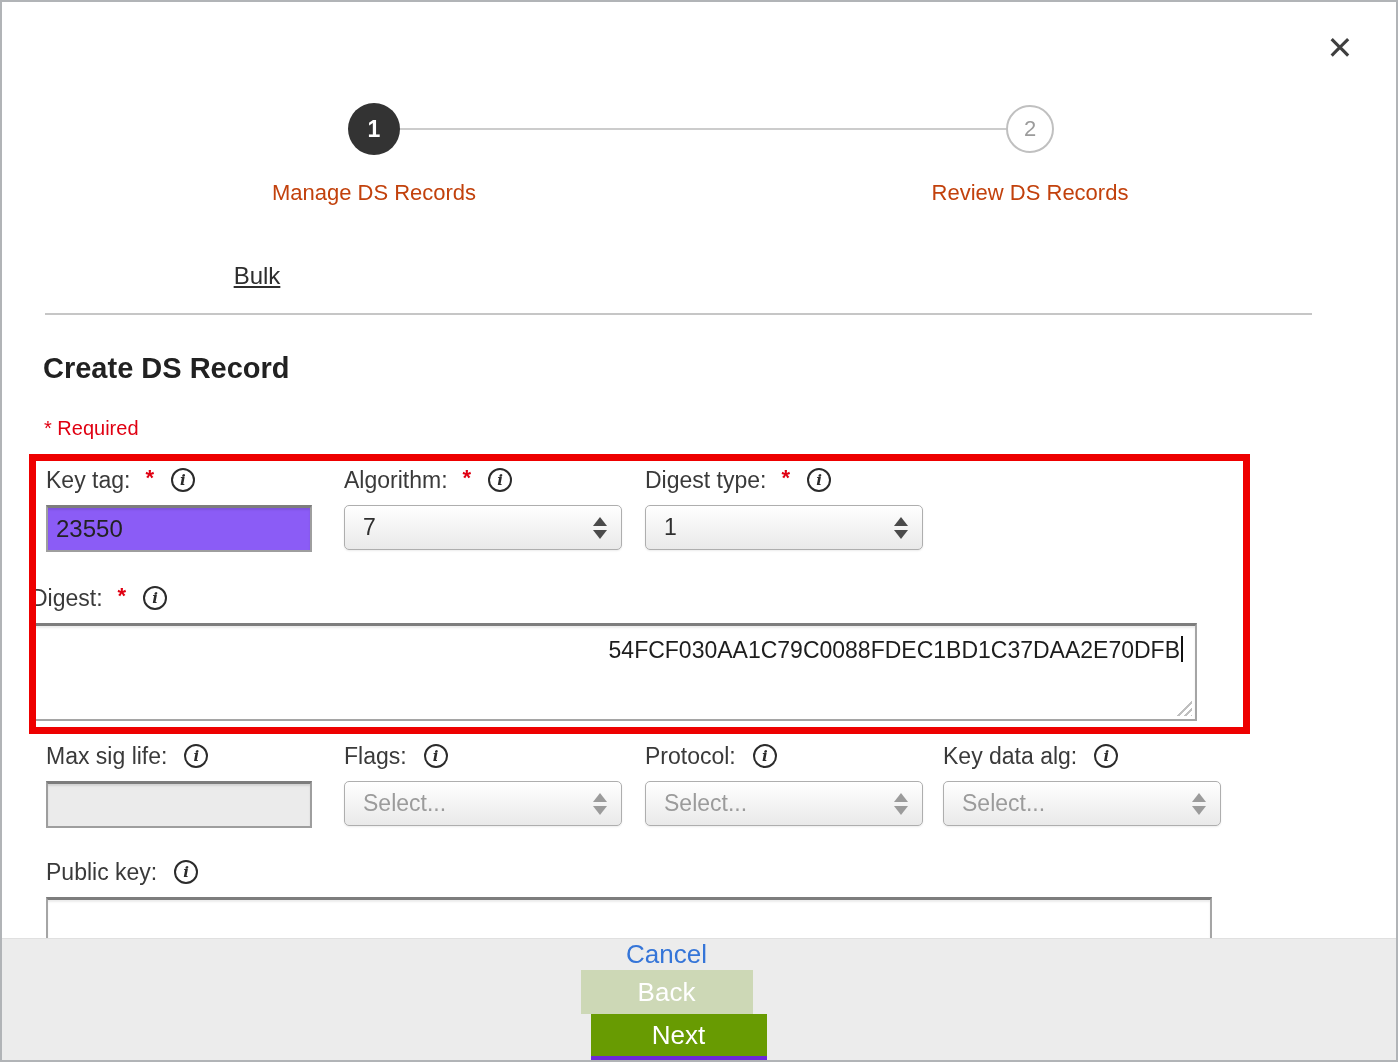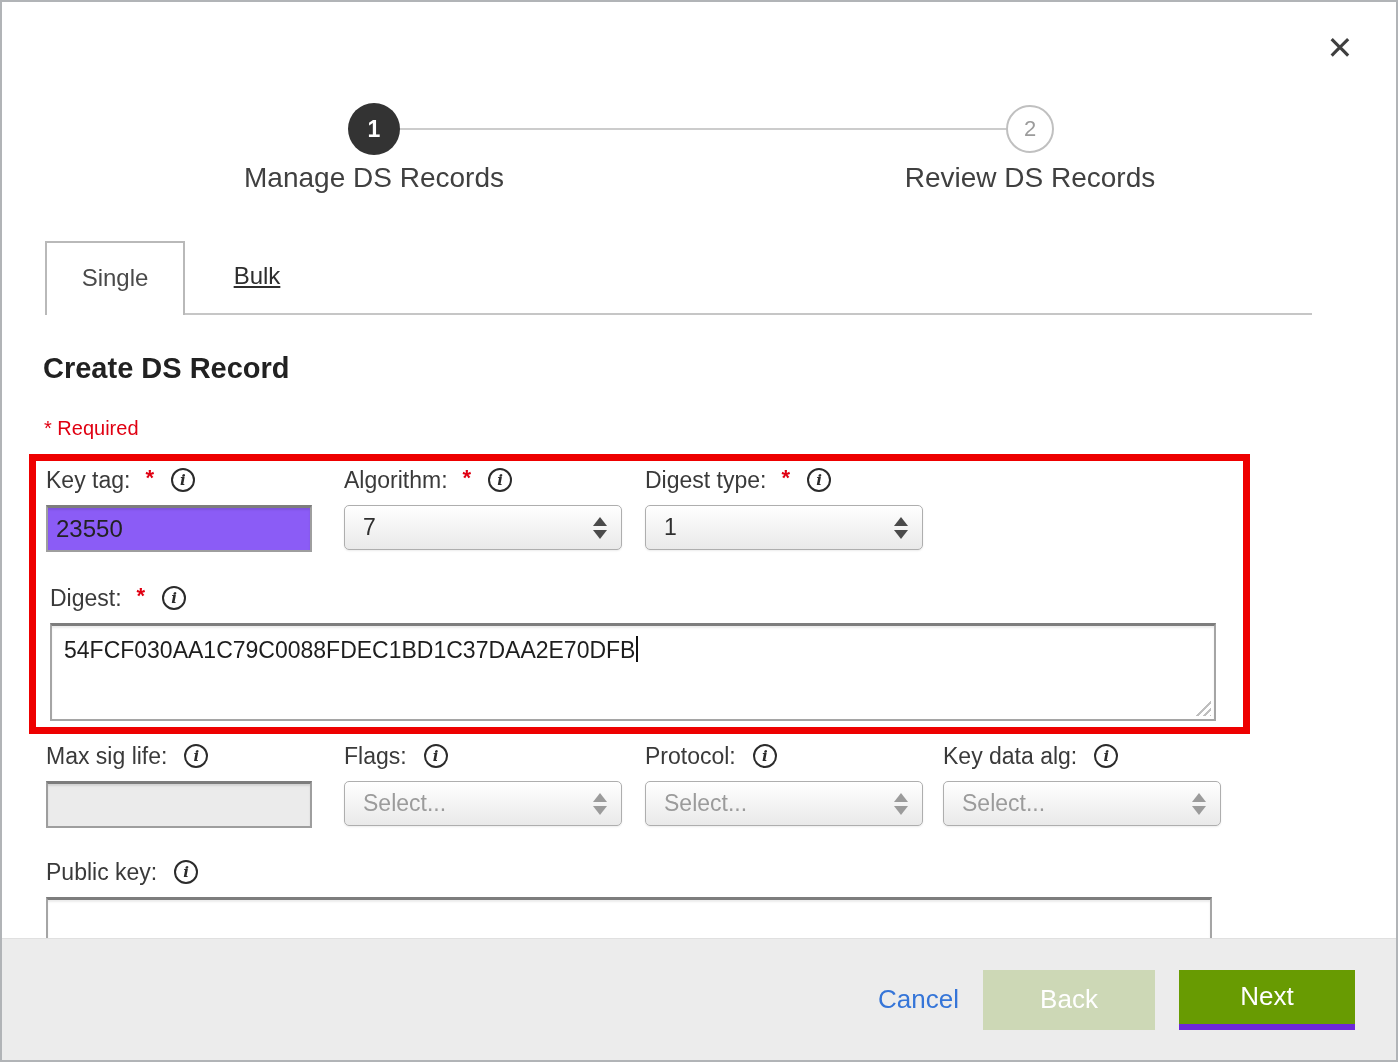--- a/index.html
+++ b/index.html
@@ -23,22 +23,22 @@
   .step-circle { position:absolute; border-radius:50%; text-align:center; }
   .step-circle.done {
     left:346px; top:101px; width:52px; height:52px; background:#333333;
     color:#ffffff; font-size:23px; font-weight:bold; line-height:52px; z-index:2;
   }
   .step-circle.todo {
     left:1004px; top:103px; width:48px; height:48px; background:#ffffff;
     border:2px solid #c0c0c0; color:#9b9b9b; font-size:22px; line-height:44px; z-index:2;
   }
   .step-label {
-    position:absolute; top:160px; transform:translateX(-50%);
-    font-size:28px; color:#404040; white-space:nowrap;
+    position:absolute; top:178px; transform:translateX(-50%);
+    font-size:22px; color:#c2410c; white-space:nowrap;
   }
   .step-label.s1 { left:372px; }
   .step-label.s2 { left:1028px; }
 
   
   .tab-divider { position:absolute; left:43px; top:311px; width:1267px; height:2px; background:#c6c6c6; }
   .tab {
     position:absolute; top:239px; height:72px; width:140px;
     text-align:center; line-height:70px; font-size:24px; cursor:pointer;
   }
@@ -110,48 +110,47 @@
   .resize-handle {
     position:absolute; right:3px; bottom:3px; width:17px; height:17px;
     background:repeating-linear-gradient(135deg, transparent 0 3px, #bfbfbf 3px 5px);
     clip-path:polygon(100% 0, 100% 100%, 0 100%);
   }
 
   
   .footer {
     position:absolute; left:0; right:0; bottom:0; height:122px;
     background:#ececec; border-top:1px solid #e0e0e0; z-index:10;
-    display:flex; align-items:center; justify-content:flex-end; padding-right:41px;
+    display:flex; align-items:center; justify-content:flex-end; padding-right:41px;flex-direction:column;
   }
   .cancel-link {
     background:none; border:none; color:#3575d8; font-size:26px; cursor:pointer;
     margin-right:24px; font-family:"Liberation Sans","DejaVu Sans",sans-serif;
   }
   .btn {
     height:60px; font-size:26px; color:#ffffff; border:none; cursor:pointer;
     font-family:"Liberation Sans","DejaVu Sans",sans-serif; text-align:center;
   }
   .btn.back { width:172px; background:#cdd8b6; margin-right:24px; }
-  .btn.next { width:176px; background:#689b02; border-bottom:6px solid #6d28d9; }
+  .btn.next { width:176px; background:#689b02; border-bottom:4px solid #6d28d9; }
 </style>
 </head>
 <body>
 
 <div class="modal">
 
   <button class="close-btn">✕</button>
 
   <div class="step-connector"></div>
   <div class="step-circle done">1</div>
   <div class="step-circle todo">2</div>
   <div class="step-label s1">Manage DS Records</div>
   <div class="step-label s2">Review DS Records</div>
 
   <div class="tab-divider"></div>
-  <div class="tab active">Single</div>
   <div class="tab plain">Bulk</div>
 
   <h1 class="page-title">Create DS Record</h1>
   <div class="required-note">* Required</div>
 
   <div class="field" style="left:44px; top:463px;">
     <div class="label-line">
       <span class="lbl">Key tag:</span>
       <span class="req">*</span>
       <span class="info-icon">i</span>
@@ -182,21 +181,21 @@
     </div>
     <div class="select">
       <span class="select-value">1</span>
       <span class="select-arrows">
           <i class="up"></i>
           <i class="down"></i>
         </span>
     </div>
   </div>
 
-  <div class="field" style="left:48px; top:581px;">
+  <div class="field" style="left:29px; top:581px;text-align:right;">
     <div class="label-line">
       <span class="lbl">Digest:</span>
       <span class="req">*</span>
       <span class="info-icon">i</span>
     </div>
     <div class="faux-textarea" style="height:98px;">
       <span>54FCF030AA1C79C0088FDEC1BD1C37DAA2E70DFB</span><span class="caret"></span>
       <span class="resize-handle"></span>
     </div>
   </div>

